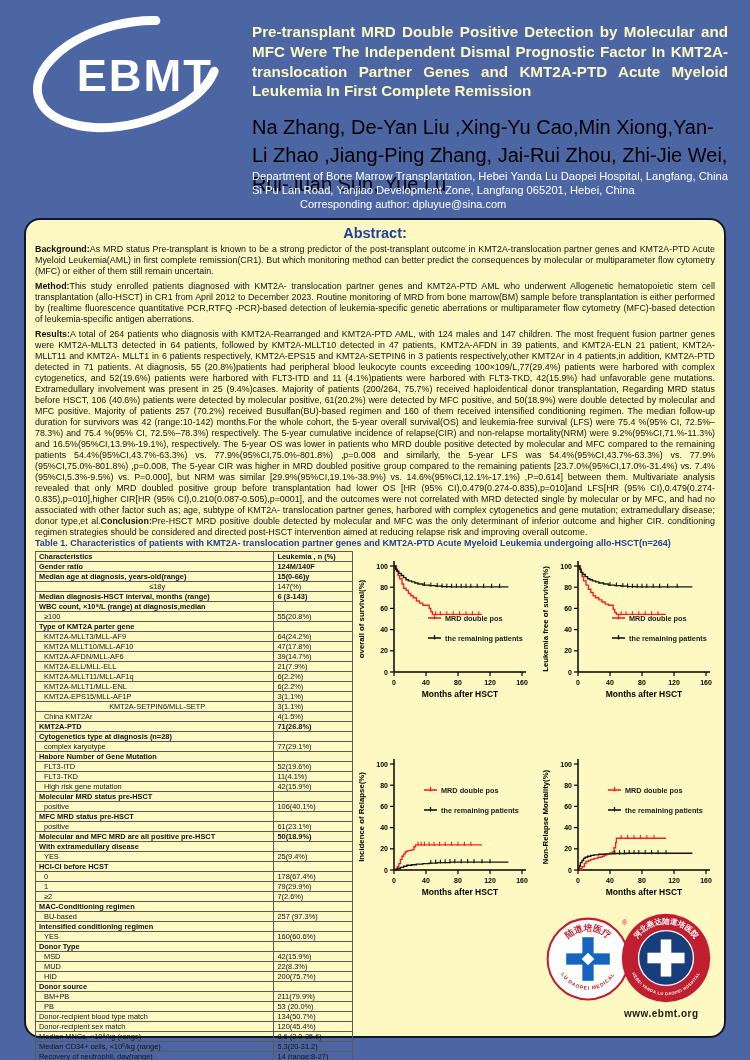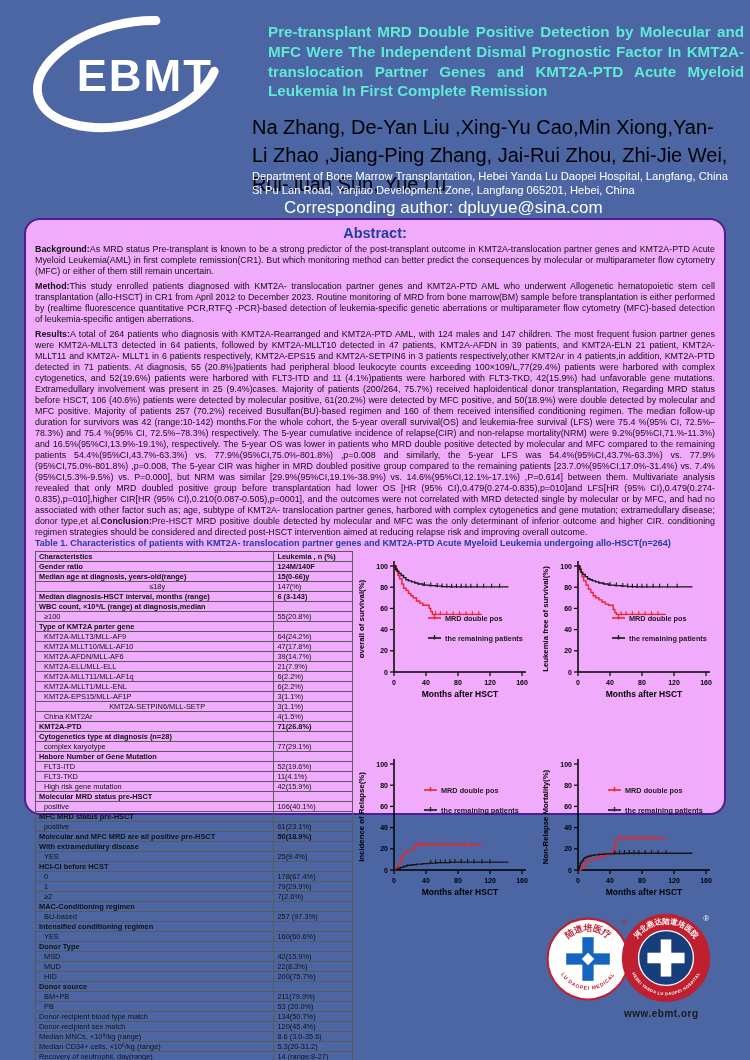--- a/index.html
+++ b/index.html
@@ -1,27 +1,27 @@
 <!DOCTYPE html>
 <html><head>
 <meta charset="utf-8">
 <style>
   html,body{margin:0;padding:0}
   body{width:750px;height:1060px;background:#4c66a4;position:relative;overflow:hidden;
        font-family:"Liberation Sans",sans-serif;color:#111}
   .abs{position:absolute}
   
   .ebmt-logo{left:22px;top:12px;width:218px;height:128px}
-  .title{left:268px;top:12px;width:476px;font-size:15.2px;line-height:1.3;font-weight:bold;
-         color:#5eead4;text-align:justify}
+  .title{left:252px;top:12px;width:476px;font-size:15.2px;line-height:1.3;font-weight:bold;
+         color:#fef9c3;text-align:justify}
   .authors{left:252px;top:113px;width:476px;font-size:20px;line-height:1.42;color:#000000}
   .affiliation{left:252px;top:169px;width:476px;font-size:11.2px;line-height:1.28;color:#fff}
-  .corresponding{left:284px;top:198px;width:440px;font-size:17px;color:#fff}
+  .corresponding{left:300px;top:198px;width:440px;font-size:11px;color:#fff}
   
-  .panel{left:24px;top:218px;width:702px;height:597px;background:#f0abfc;border:2px solid #4c1d95;
+  .panel{left:24px;top:218px;width:702px;height:820px;background:#fef9c3;border:2px solid #0f172a;
          border-radius:16px;box-sizing:border-box;padding:3px 9px}
   .panel h2{margin:2px 0 3px;text-align:center;color:#1e3f9f;font-size:14.5px}
   .para{margin:0 0 4px;font-size:8.9px;line-height:11px;text-align:justify}
   .para b{font-weight:bold}
   .table-title{left:9px;top:318px;width:684px;color:#1e3f9f;font-weight:bold;font-size:9px}
   table{left:9px;top:331px;width:318px;border-collapse:collapse;table-layout:fixed;
         font-size:7.4px;line-height:8px;position:absolute}
   th,td{border:1px solid #5a5a5a;padding:0.5px 3px;text-align:left;white-space:nowrap;overflow:hidden}
   th{font-weight:bold}
   th:first-child,td:first-child{width:73%}

